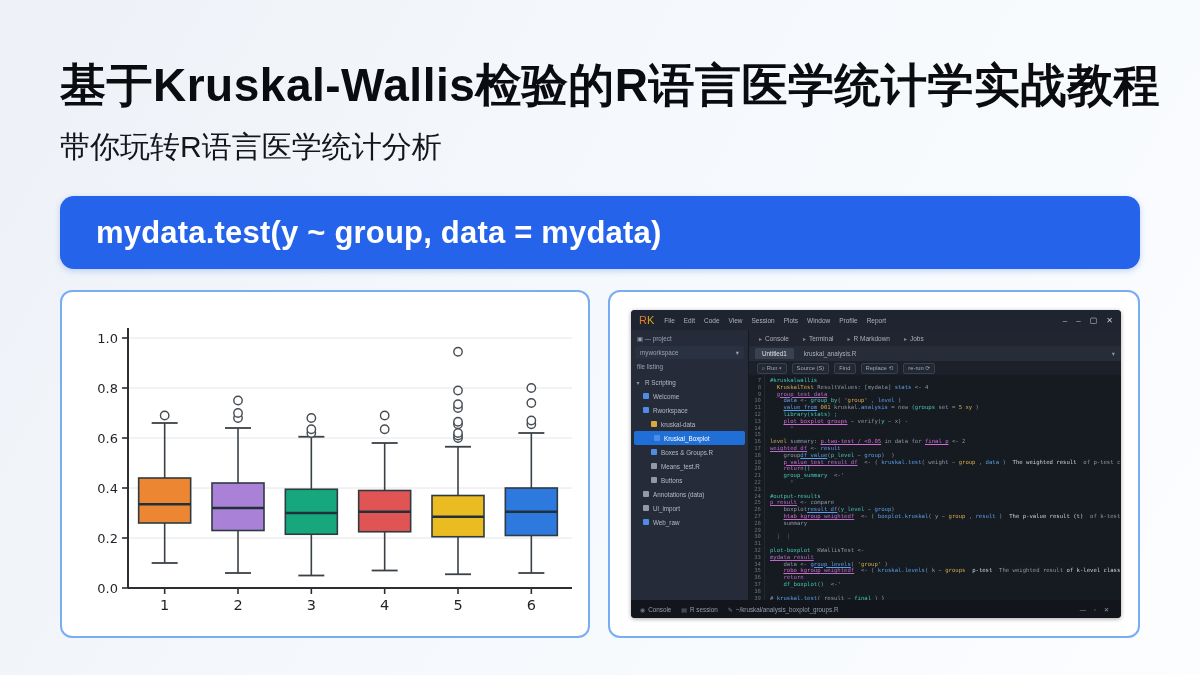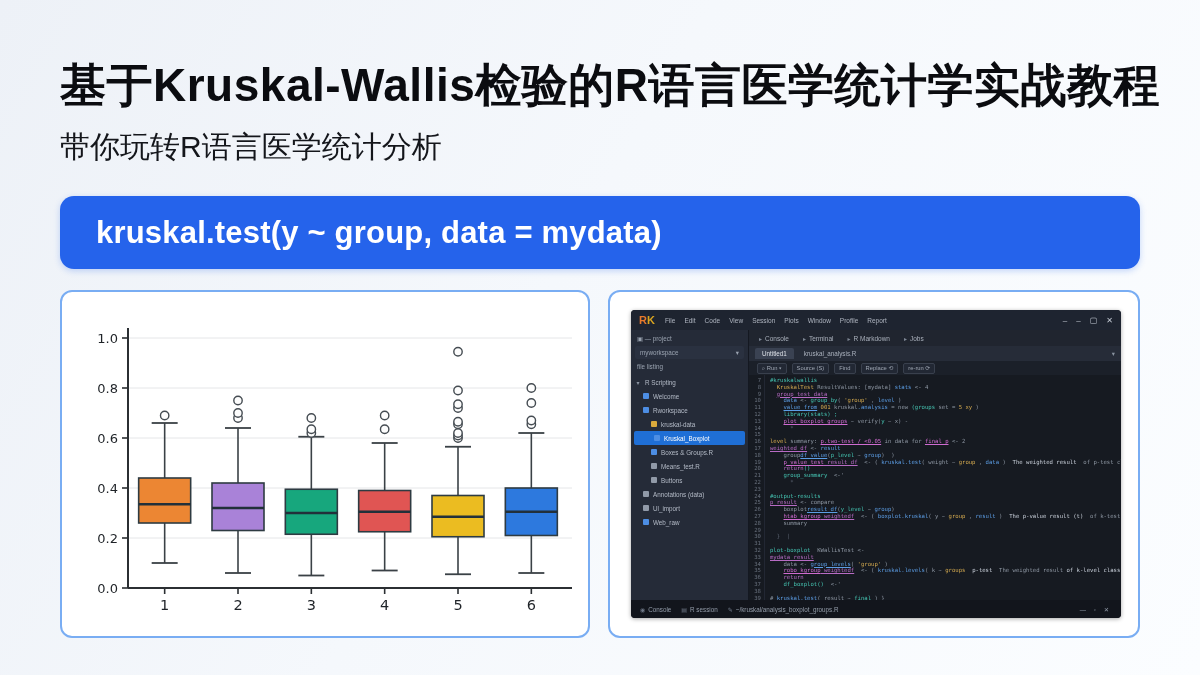--- a/index.html
+++ b/index.html
@@ -17,21 +17,21 @@
   
   .card{position:absolute;background:#fff;border:2px solid #79adf3;border-radius:12px;box-sizing:border-box}
   #chart-card{left:60px;top:290px;width:530px;height:348px}
   #ide-card{left:608px;top:290px;width:532px;height:348px}
   #chart-card svg{display:block;margin:10px auto 0 auto}
   
   .ide{position:absolute;left:21px;top:18px;width:490px;height:308px;background:#1b2029;border-radius:4px;
     display:flex;flex-direction:column;overflow:hidden;box-shadow:0 1px 4px rgba(0,0,0,.35)}
   .fuzz{filter:blur(.45px)}
   .titlebar{height:20px;background:#1e2430;display:flex;align-items:center;padding:0 8px;gap:10px;flex:0 0 auto}
-  .logo{font-weight:700;font-size:11px;letter-spacing:0}
+  .logo{font-weight:400;font-size:11px;letter-spacing:0}
   .logo .r{color:#e8792b}.logo .k{color:#d9a420}
   .menus{display:flex;gap:9px;font-size:6.5px;color:#aeb4bf}
   .mi{cursor:default}
   .wctl{margin-left:auto;display:flex;gap:9px;font-size:8px;color:#c3c9d3}
   .main{flex:1;display:flex;min-height:0}
   .side{width:118px;background:#252b38;border-right:1px solid #141821;font-size:6.3px;color:#b4bbc7;
     display:flex;flex-direction:column;padding-top:2px;box-sizing:border-box}
   .srow{height:13px;display:flex;align-items:center;gap:4px;padding:0 6px;color:#9aa3b0}
   .srow.dd{justify-content:space-between;background:#2a3140;margin:1px 4px;border-radius:2px;padding:0 5px}
   .tree{margin-top:2px}
@@ -60,21 +60,21 @@
   .statusbar .sic{font-size:6px;color:#6f7887}
   .statusbar .right{margin-left:auto;letter-spacing:3px;color:#8b94a1}
 </style>
 </head>
 <body>
 
 <div class="title">基于Kruskal-Wallis检验的R语言医学统计学实战教程</div>
 <div class="subtitle">带你玩转R语言医学统计分析</div>
 
 <div class="banner">
-  <span class="code">kruskal.test(y ~ group, data = mydata)</span>
+  <span class="code">mydata.test(y ~ group, data = mydata)</span>
 </div>
 
 <div class="card" id="chart-card">
   <svg id="boxplot-svg" width="506" height="324" viewBox="0 0 506 324">
       <line x1="56" y1="236" x2="500" y2="236" stroke="#e5e6e8" stroke-width="1"></line>
       <line x1="56" y1="186" x2="500" y2="186" stroke="#e5e6e8" stroke-width="1"></line>
       <line x1="56" y1="136" x2="500" y2="136" stroke="#e5e6e8" stroke-width="1"></line>
       <line x1="56" y1="86" x2="500" y2="86" stroke="#e5e6e8" stroke-width="1"></line>
       <line x1="56" y1="36" x2="500" y2="36" stroke="#e5e6e8" stroke-width="1"></line>
       <line x1="56" y1="26" x2="56" y2="286" stroke="#2b2f33" stroke-width="2"></line>

